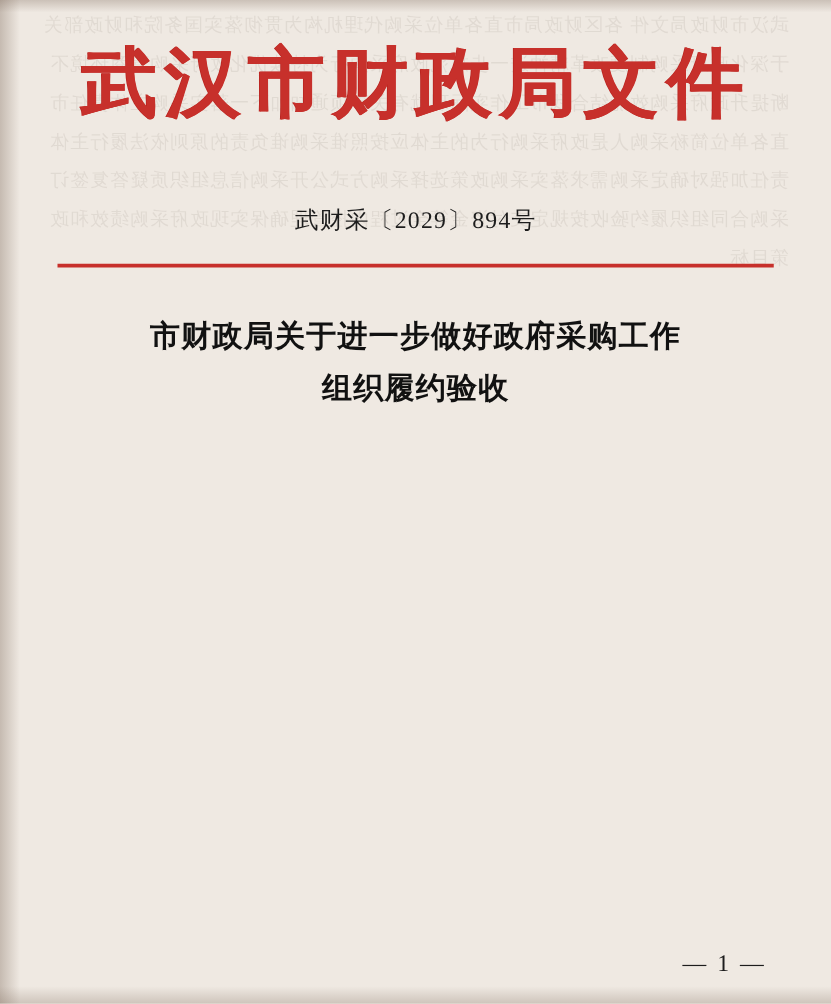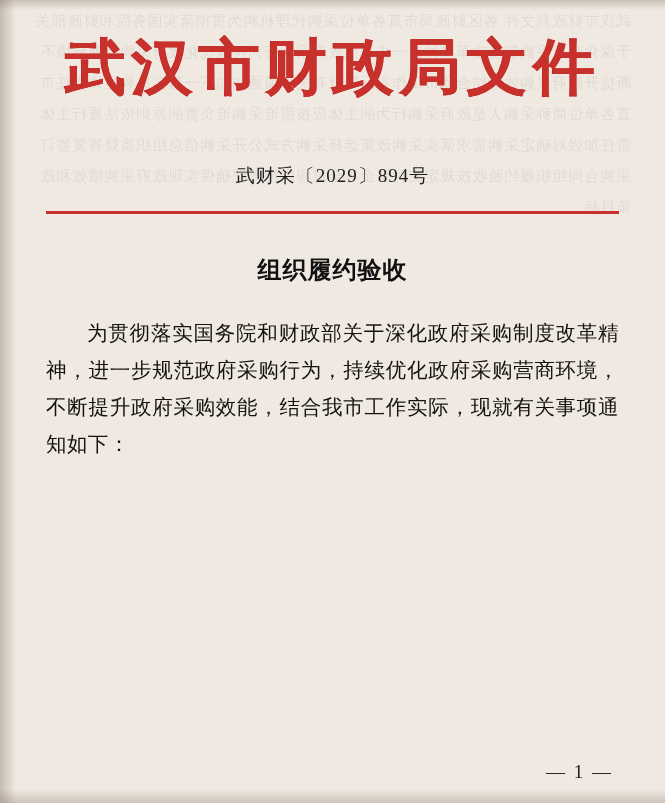--- a/index.html
+++ b/index.html
@@ -128,25 +128,25 @@
 
 <div class="page">
 
   <div class="doc-title">武汉市财政局文件</div>
 
   <div class="doc-number">武财采〔2029〕894号</div>
 
   <div class="red-rule"></div>
 
   <div class="subject">
+    <div>市财政局关于进一步做好政府采购工作</div>
     <div>组织履约验收</div>
   </div>
 
   <div class="body-text">
-    <p class="indent2">为贯彻落实国务院和财政部关于深化政府采购制度改革精神，进一步规范政府采购行为，持续优化政府采购营商环境，不断提升政府采购效能，结合我市工作实际，现就有关事项通知如下：</p>
   </div>
 
   <div class="page-number">— 1 —</div>
 </div>
 
 <div class="edge-shadow-left"></div>
 <div class="edge-shadow-top"></div>
 <div class="edge-shadow-bottom"></div>
 
 </body></html>

